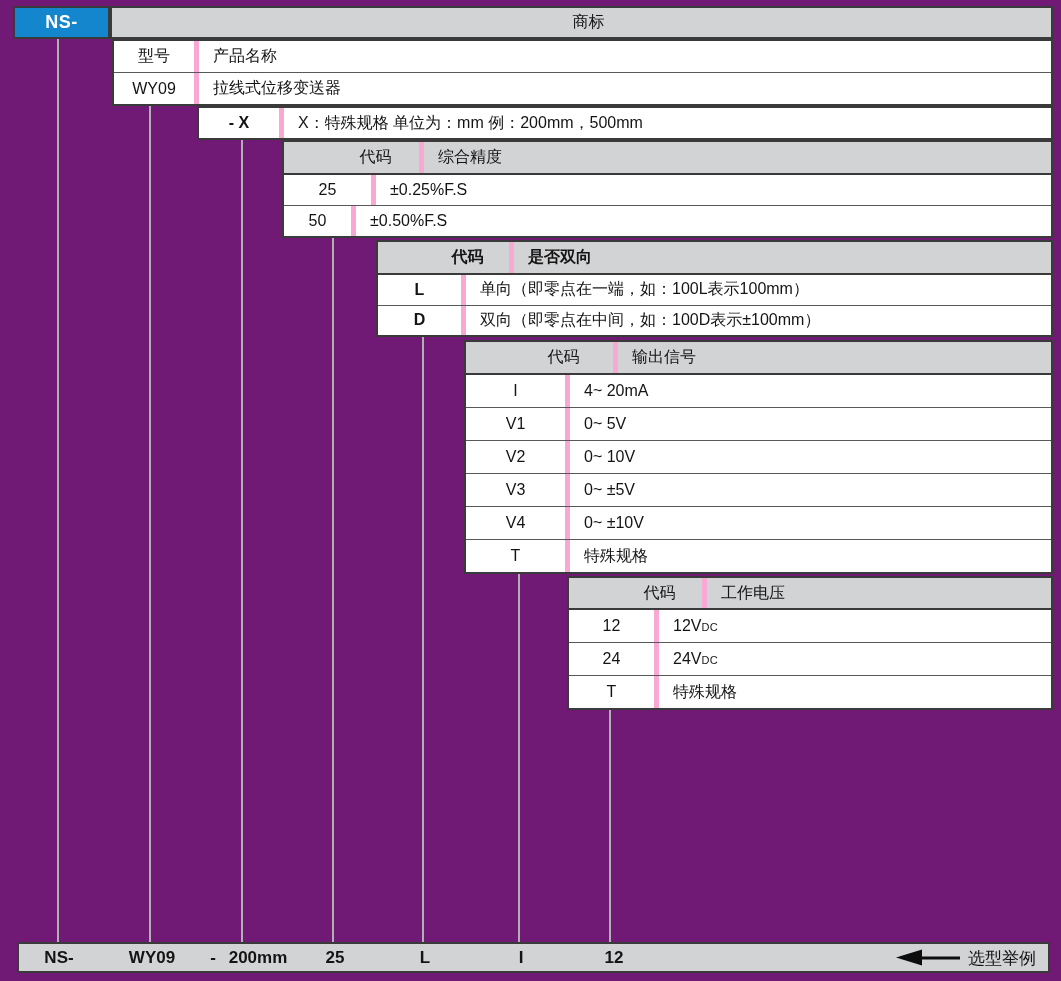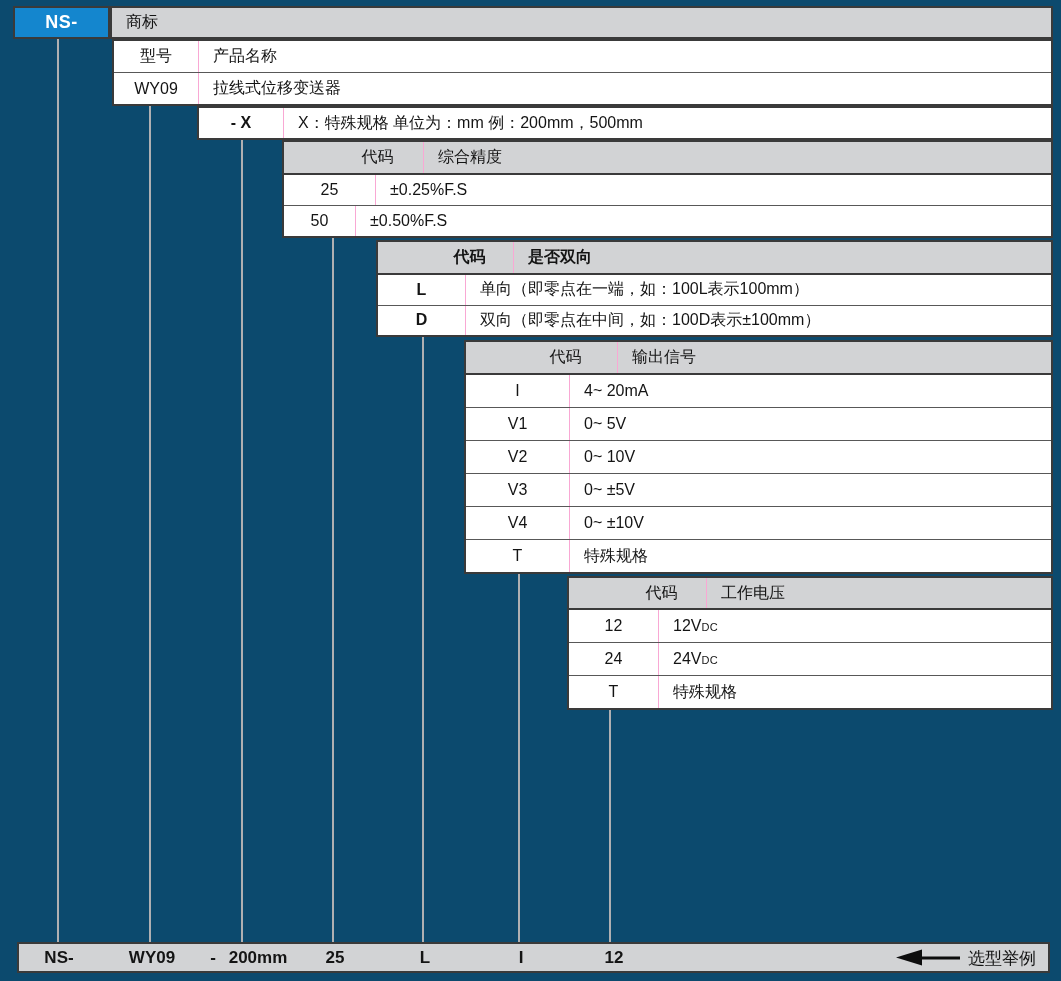--- a/index.html
+++ b/index.html
@@ -1,35 +1,35 @@
 <!DOCTYPE html>
 <html><head>
 <meta charset="utf-8">
 <style>
   * { margin:0; padding:0; box-sizing:border-box; }
   html,body { background:#ffffff; }
   body { font-family:"Liberation Sans","DejaVu Sans",sans-serif; color:#141414; }
-  .canvas { position:relative; width:1061px; height:981px; background:#0c4a6e; overflow:hidden; }
+  .canvas { position:relative; width:1061px; height:981px; background:#701a75; overflow:hidden; }
 
   
   .vline { position:absolute; width:2px; background:#b0b0b2; }
 
   
-  .box { position:absolute; border:2px solid #3a3a3a; display:flex; align-items:center; font-size:16px; }
+  .box { position:absolute; border:2px solid #3a3a3a; display:flex; align-items:center; font-size:16px;justify-content:center; }
   .box.blue { background:#1486ce; color:#ffffff; justify-content:center; font-weight:bold; font-size:18px; letter-spacing:0.5px; }
   .box.grayhdr { background:#d2d3d5; padding-left:14px; }
 
   
   .tbl { position:absolute; border:2px solid #3a3a3a; background:#fff; display:flex; flex-direction:column; }
   .row { display:flex; flex:1; min-height:0; }
   .row + .row { border-top:1px solid #585858; }
   .row.hdr { background:#d2d3d5; border-bottom:2px solid #3a3a3a; flex:0 0 33px;padding-left:48px; }
   .row.hdr + .row { border-top:none; }
   .code-cell { flex:none; display:flex; align-items:center; justify-content:center;
-               border-right:1px solid #f9a8d4; font-size:16px; }
+               border-right:5px solid #f9a8d4; font-size:16px; }
   .val-cell { flex:1; display:flex; align-items:center; padding-left:14px; font-size:16px; }
   .b { font-weight:bold; }
   .dcsuffix { font-size:11px; letter-spacing:0.3px; padding-top:2px; }
 
   
   .bar { position:absolute; left:17px; top:942px; width:1033px; height:31px;
          background:#d2d3d5; border:2px solid #3a3a3a; }
   .seg { position:absolute; top:50%; transform:translate(-50%,-50%);
          font-weight:bold; font-size:17px; white-space:nowrap; }
   .arrow-group { position:absolute; right:12px; top:50%; transform:translateY(-50%);

